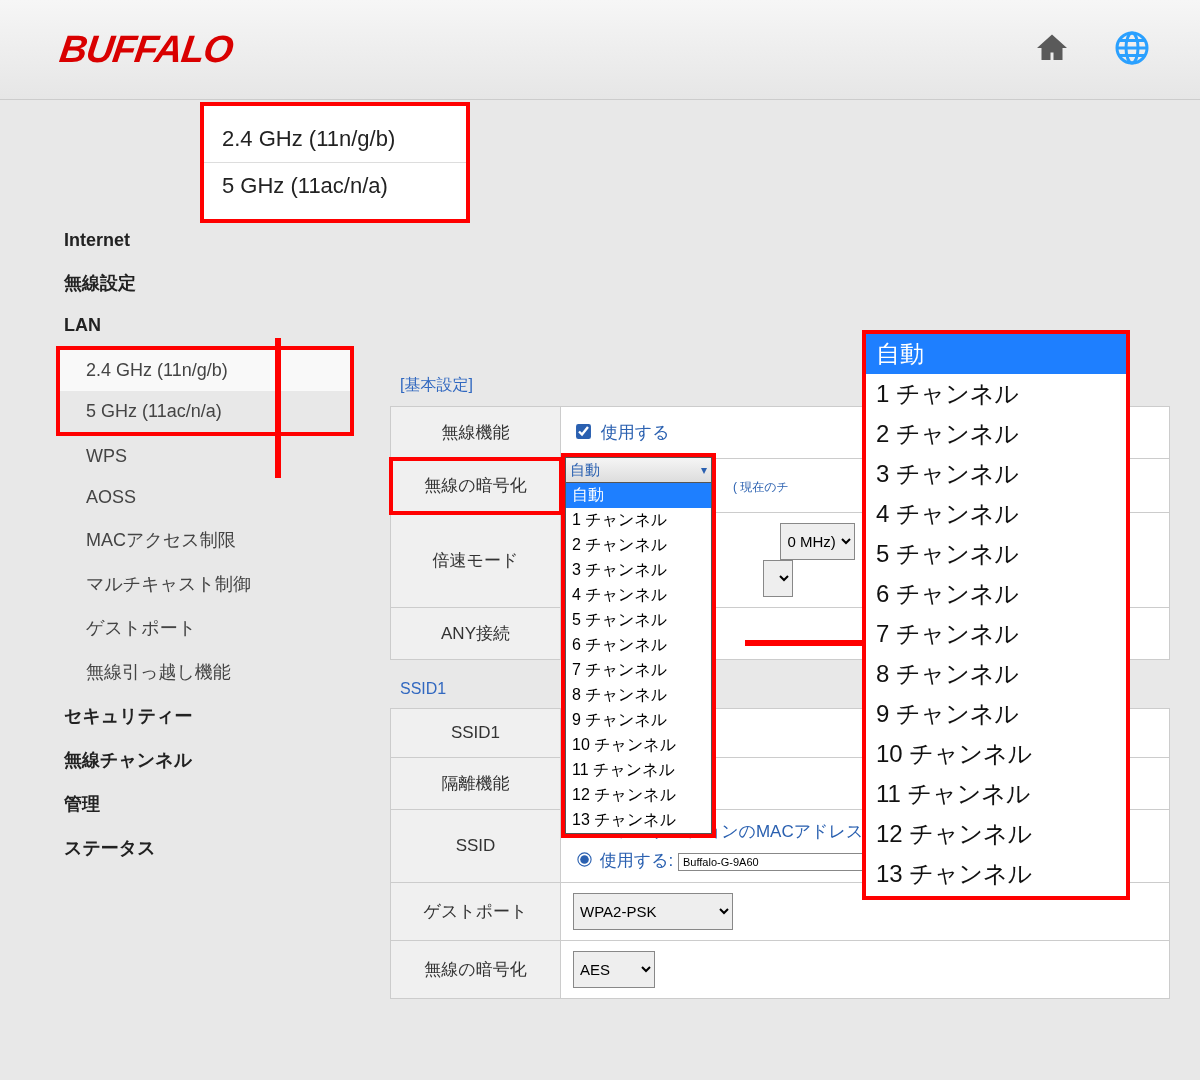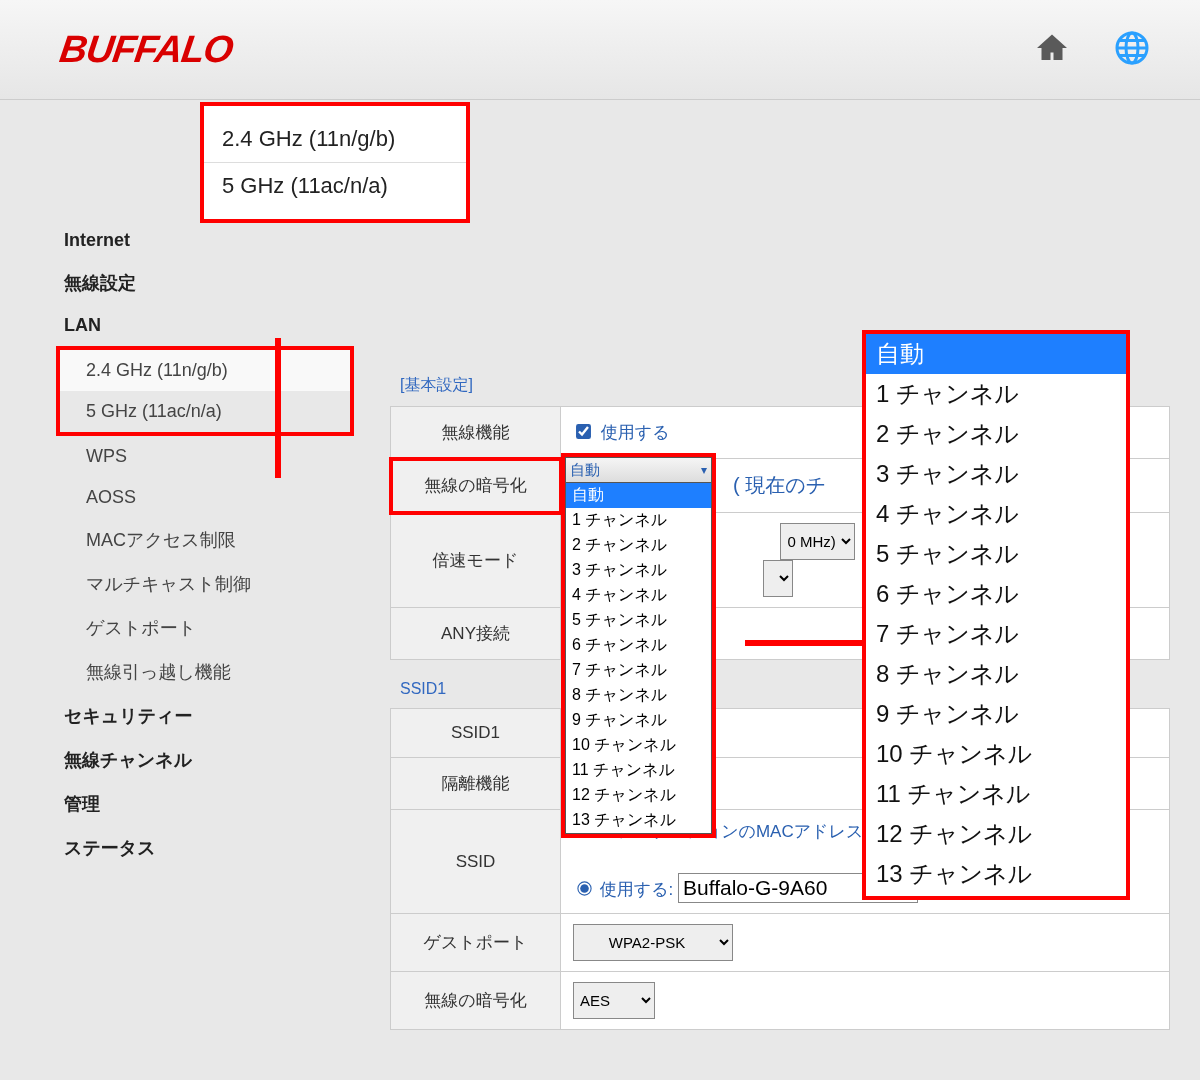--- a/index.html
+++ b/index.html
@@ -134,24 +134,23 @@
   .checkbox-row input[type=checkbox]{ transform: scale(1.15); margin-right: 6px; accent-color:#2a60b0; }
 
   .sel {
     font-size: 15px;
     padding: 8px 2px;
     border: 1px solid #888;
     background: #eee;
   }
   .ssid-input {
     width: 240px;
-    font-size: 21px;
+    font-size: 11px;
     padding: 2px 4px;
     border: 1px solid #888;
-    margin-top: 24px;
   }
 
   .th-highlight {
     outline: 4px solid #ff0000;
     outline-offset: -2px;
   }
 
   
   .chan-small-wrap {
     position: absolute;
@@ -200,21 +199,21 @@
   }
   .chan-big .hl { background: #1e7fff; color: #fff; }
   .connector-h {
     position:absolute;
     left: 745px; top: 540px;
     width: 120px; height: 6px;
     background:#ff0000;
     z-index: 25;
   }
 
-  .aftertext { color:#2a60b0; font-size:20px; margin-left: 160px; }
+  .aftertext { color:#2a60b0; font-size:12px; margin-left: 160px; }
   .radio { accent-color:#555; transform:scale(1.1); margin-right:4px;}
   .radio.blue{accent-color:#2a60b0;}
 </style>
 </head>
 <body>
 
 <div class="header">
   <div class="logo">BUFFALO</div>
   <div class="header-icons">
     <span class="home-icon">
@@ -345,21 +344,21 @@
           <div style="margin-top:6px;">
             <input class="radio blue" type="radio" name="ssidmode" checked="" style="">
             <span>使用する:</span>
             <input class="ssid-input" type="text" value="Buffalo-G-9A60" style="">
           </div>
         </td>
       </tr>
       <tr>
         <th>ゲストポート</th>
         <td>
-          <select class="sel" style="width:160px;text-align:center;">
+          <select class="sel" style="width:160px;">
             <option>WPA2-PSK</option>
           </select>
         </td>
       </tr>
       <tr>
         <th>無線の暗号化</th>
         <td>
           <select class="sel" style="width:82px;">
             <option>AES</option>
           </select>

